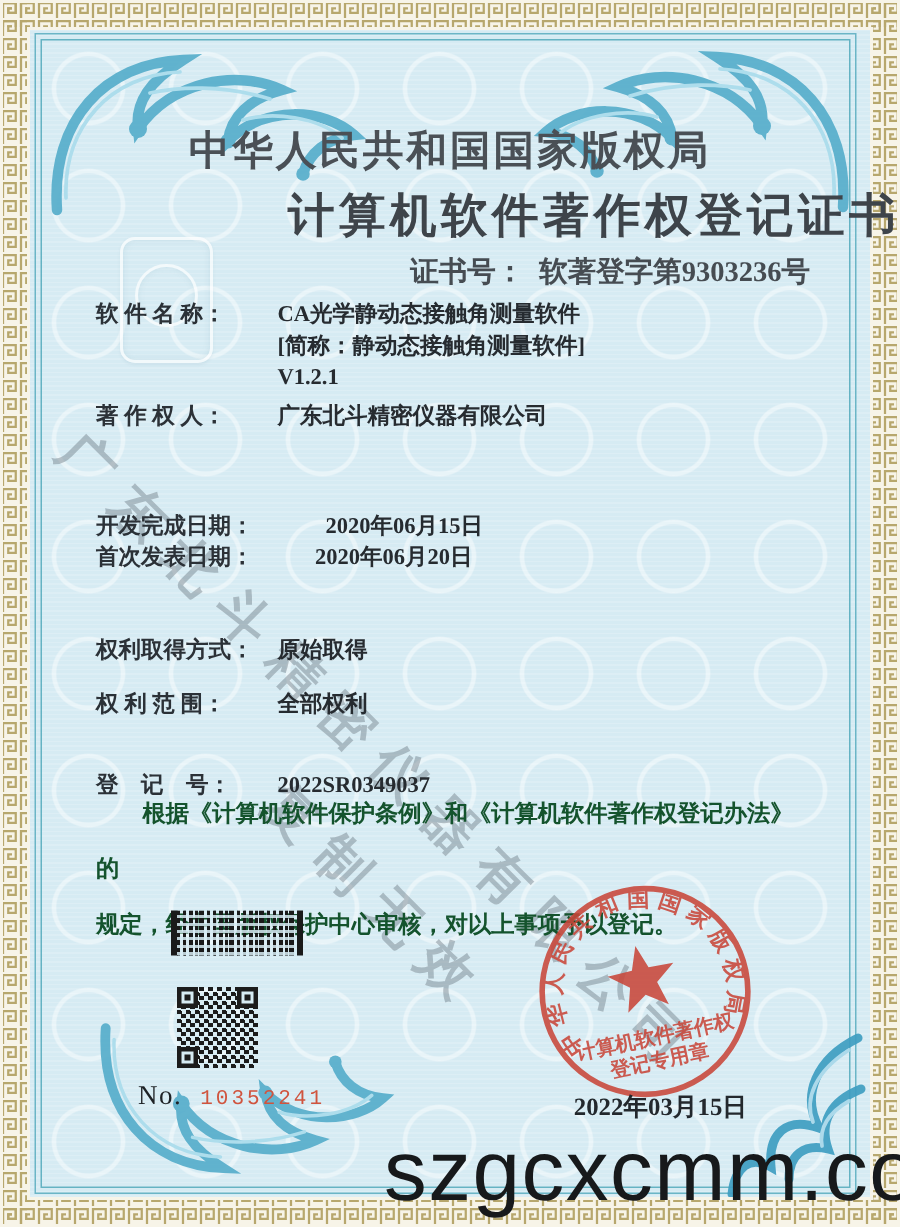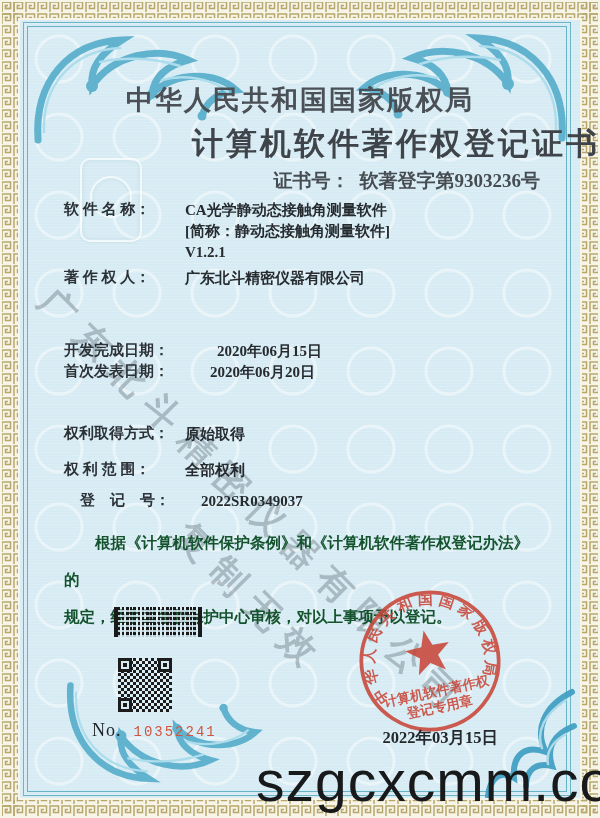--- a/index.html
+++ b/index.html
@@ -55,21 +55,21 @@
     font-size:31px;font-weight:bold;letter-spacing:3px;color:#3e444a;
   }
   .certno{
     position:absolute;right:60px;top:168px;font-size:19px;font-weight:bold;color:#464c52;
   }
   .certno .lbl{margin-right:10px;}
   .row{position:absolute;left:64px;display:flex;font-size:15px;font-weight:bold;color:#262b30;}
   .row .lbl{width:121px;flex:0 0 121px;color:#2b3137;}
   .row .val{line-height:21px;}
   .r0{top:200px;}.r1{top:268px;}.r2{top:341px;gap:32px;}.r3{top:362px;gap:25px;}
-  .r4{top:424px;}.r5{top:460px;}.r6{top:491px;margin-left:16px;}
+  .r4{top:424px;}.r5{top:460px;}.r6{top:514px;}
   .statement{
     position:absolute;left:64px;top:524px;width:478px;
     font-size:15.5px;font-weight:bold;color:#14532d;line-height:37px;
   }
   .statement .l1{text-indent:2em;}
   .barcode{
     position:absolute;left:114px;top:607px;width:80px;height:30px;
     border-left:4px solid #1a1a1a;border-right:4px solid #1a1a1a;
     background-image:
       repeating-linear-gradient(0deg, rgba(214,235,243,0.85) 0 2px, rgba(214,235,243,0) 2px 5px),

